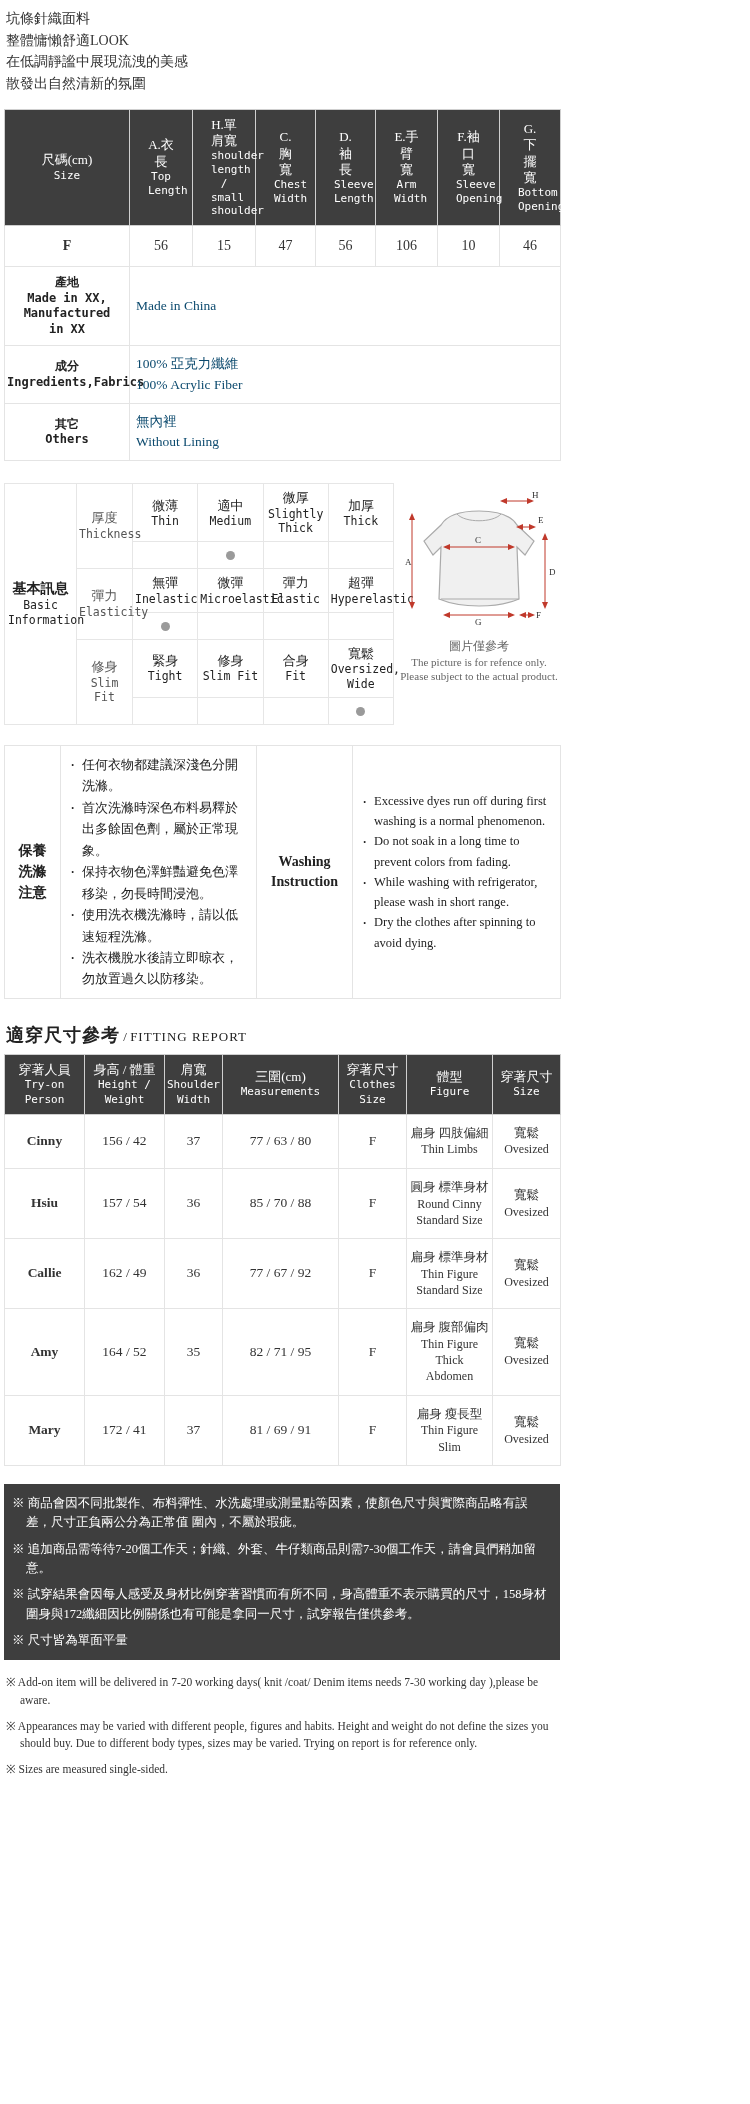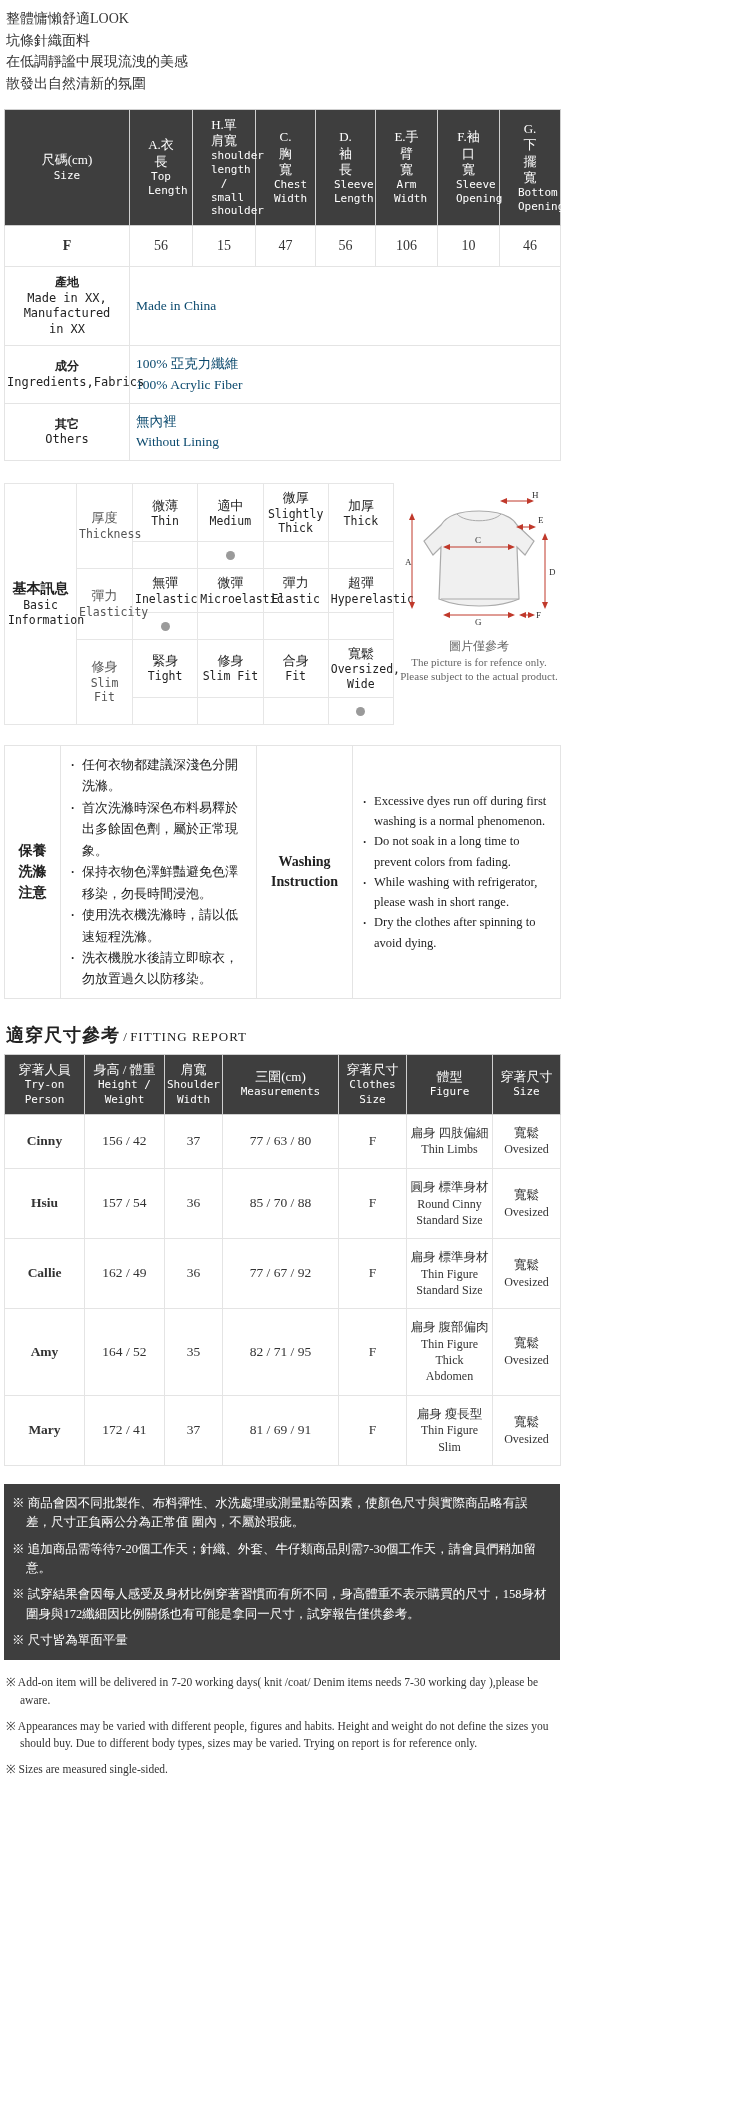--- a/index.html
+++ b/index.html
@@ -36,21 +36,21 @@
     text-align: center; font-size: 14px; padding: 12px 2px;
     border: 1px solid #e4e4e4; color: #333;
   }
   .sz-row td.sz-label { font-weight: bold; }
 
   .info-row td { vertical-align: middle; border: 1px solid #e4e4e4; }
   .info-row td.lbl {
     width: 125px; text-align: center; line-height: 1.3; padding: 8px 2px;
   }
   .info-row td.lbl .cn { font-size: 12px; font-weight: bold; display: block; }
-  .info-row td.lbl .en { font-size: 12px; font-weight: normal; display: block;
+  .info-row td.lbl .en { font-size: 12px; font-weight: bold; display: block;
                          font-family: "DejaVu Sans Mono", monospace; }
   .info-row td.val { padding: 8px 6px; line-height: 1.5; font-size: 13.5px; color: #0c4a6e; }
   .info-row td.val .cn { display: block; }
   .info-row td.val .en { display: block; }
 
   
   .basic-wrap { margin-top: 22px; display: flex; width: 556px; align-items: stretch; }
   .basic-tbl { border-collapse: collapse; table-layout: fixed; width: 390px; }
   .basic-tbl td { border: 1px solid #e6e6e6; text-align: center; vertical-align: middle; }
   .bi-label { width: 72px; font-size: 13px; line-height: 1.3; }
@@ -106,22 +106,22 @@
   .notes-light { margin-top: 14px; width: 556px; padding: 0 2px 26px 2px; }
   .notes-light p { margin: 0 0 9px 0; font-size: 11.5px; line-height: 1.5; color: #333;
                    padding-left: 14px; text-indent: -14px; }
 </style>
 </head>
 <body>
 
 <div class="page">
 
   <div class="intro">
+    <div>坑條針織面料</div>
     <div>整體慵懶舒適LOOK</div>
-    <div>坑條針織面料</div>
     <div>在低調靜謐中展現流洩的美感</div>
     <div>散發出自然清新的氛圍</div>
   </div>
 
   <table>
     <colgroup>
       <col style="width:125px">
         <col style="width:63px">
         <col style="width:63px">
       <col style="width:60px">

